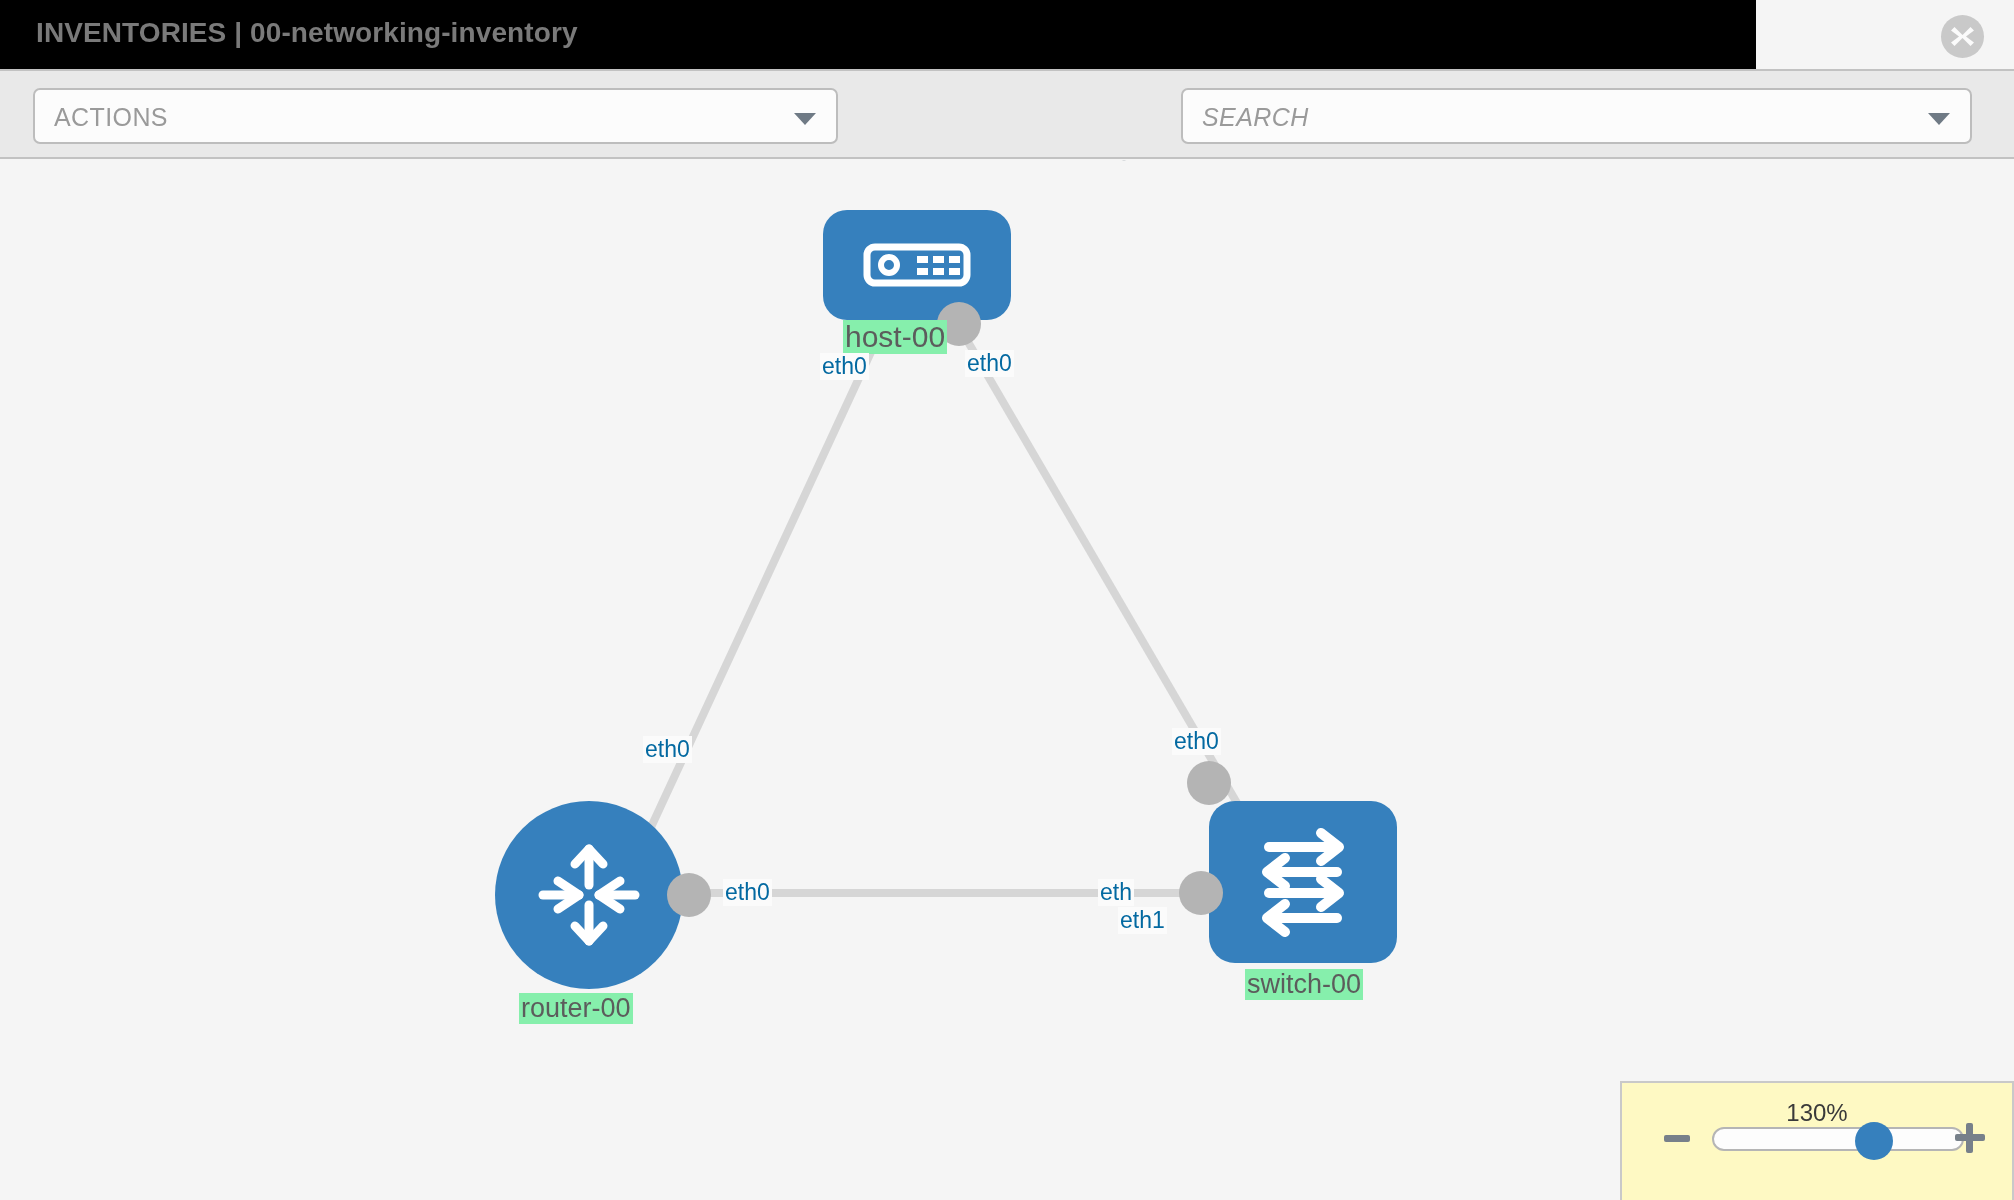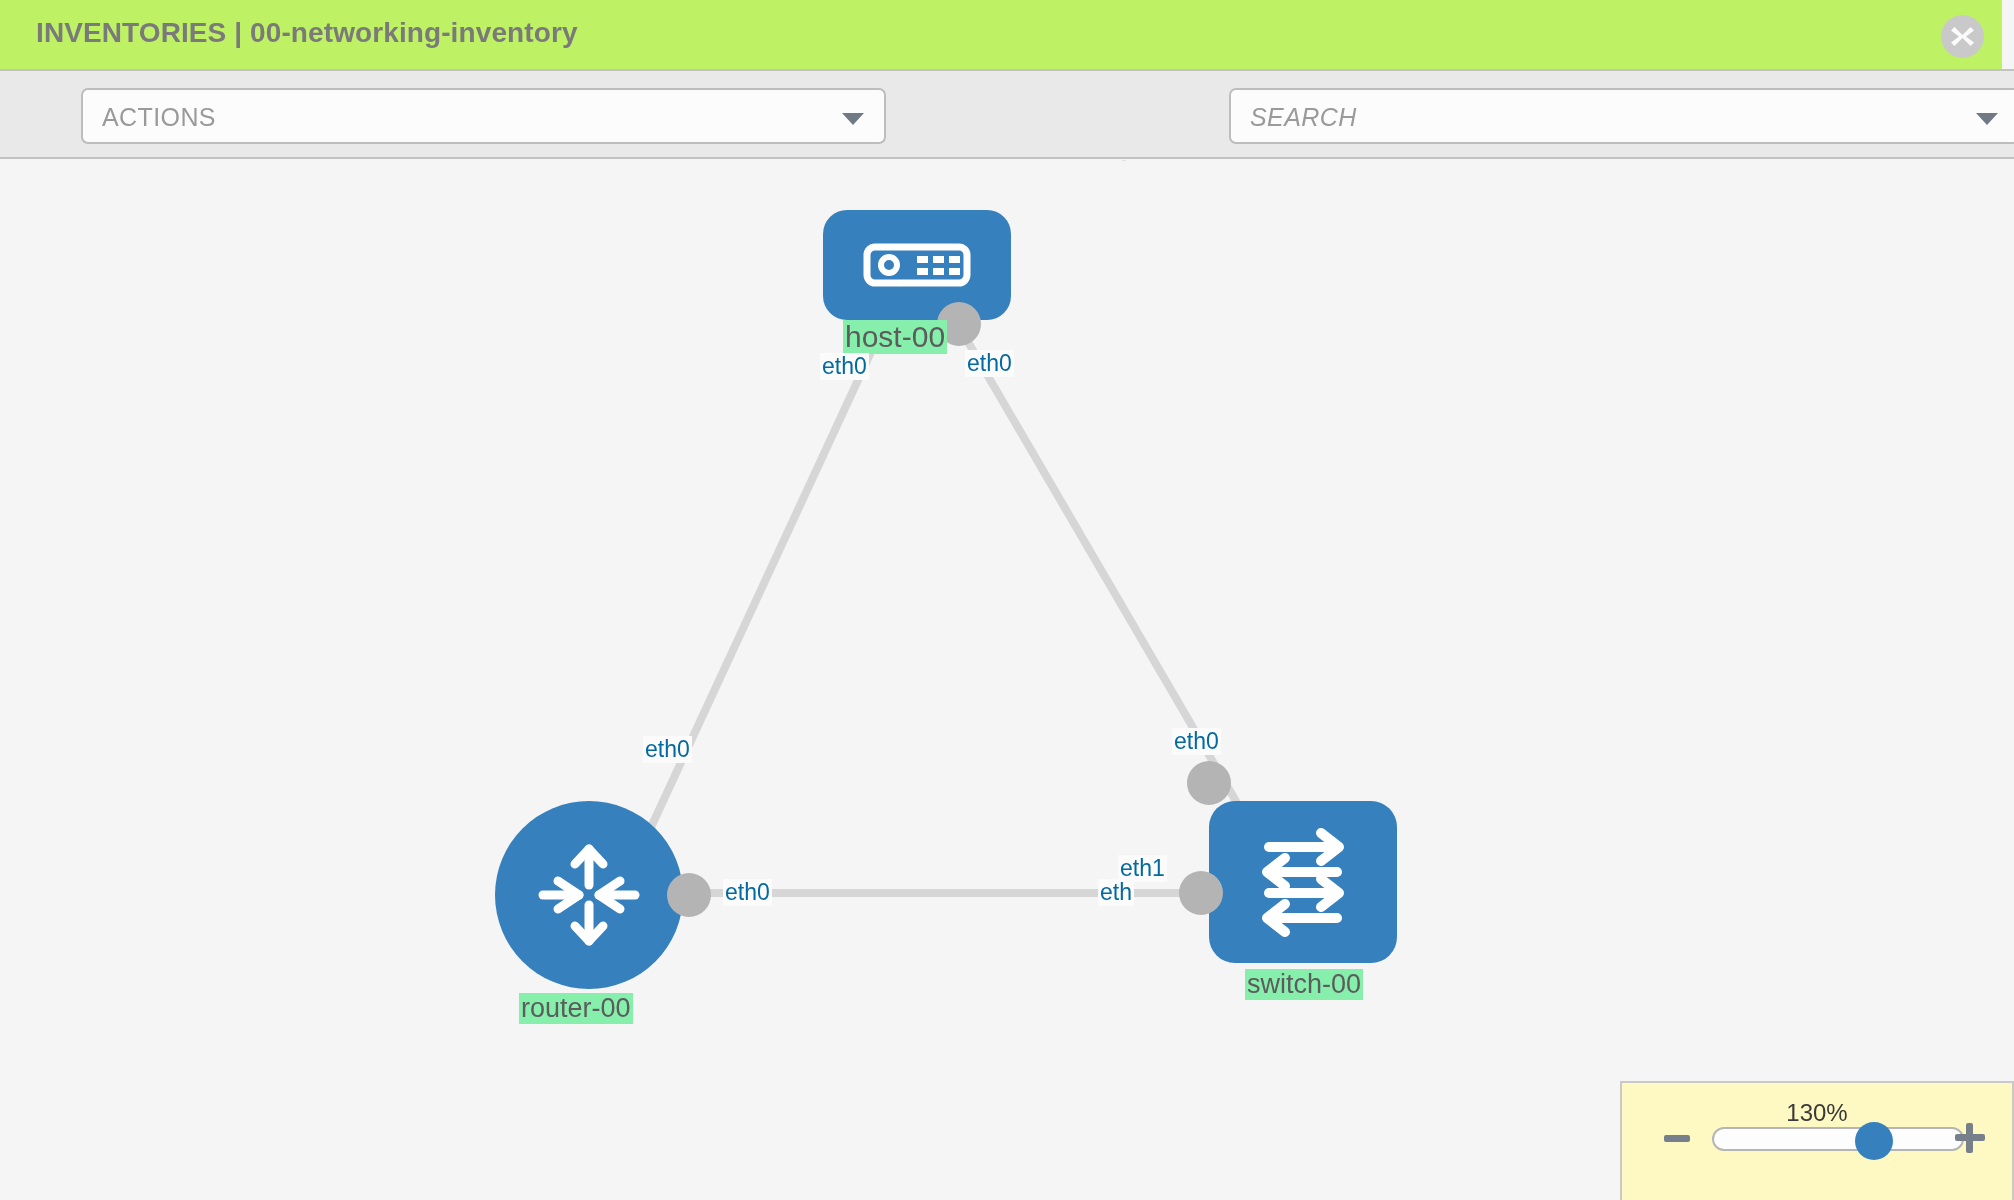--- a/index.html
+++ b/index.html
@@ -5,22 +5,22 @@
   * { box-sizing: border-box; margin: 0; padding: 0; }
   html, body {
     width: 2014px; height: 1200px;
     background: #f5f5f5;
     font-family: "Liberation Sans", sans-serif;
     overflow: hidden;
   }
 
   
   #header {
-    position: absolute; left: 0; top: 0; width: 2002px; height: 69px;
-    background: #bef264;
+    position: absolute; left: 0; top: 0; width: 1756px; height: 69px;
+    background: #000000;
   }
   #page-title {
     position: absolute; left: 36px; top: 17px;
     font-size: 28px; font-weight: bold; color: #7a7a7a;
     letter-spacing: 0.1px; white-space: nowrap;
   }
   #close-btn {
     position: absolute; left: 1941px; top: 15px;
     width: 43px; height: 43px; border-radius: 50%;
     background: #c9c9c9; cursor: pointer;
@@ -32,21 +32,20 @@
     position: absolute; left: 0; top: 69px; width: 2014px; height: 90px;
     background: #e9e9e9;
     border-top: 2px solid #c2c2c2;
     border-bottom: 2px solid #c2c2c2;
   }
   .field {
     position: absolute; top: 17px; height: 56px;
     background: #fcfcfc;
     border: 2px solid #bdbdbd;
     border-radius: 7px;
-    margin-left: 48px;
   }
   #actions-select { left: 33px; width: 805px; }
   #search-select  { left: 1181px; width: 791px; font-style: italic; }
   .field .ph {
     position: absolute; left: 19px; top: 13px;
     font-size: 25px; color: #9a9a9a; letter-spacing: 0.4px;
   }
   .field .caret {
     position: absolute; right: 20px; top: 23px;
     width: 0; height: 0;
@@ -260,21 +259,21 @@
         </g>
       </svg>
     </div>
     <div class="port" style="left:-22px; top:-40px;"></div>
     <div class="port" style="left:-30px; top:70px;"></div>
     <div class="node-label">switch-00</div>
   </div>
 
   <div class="iface" style="left:1172px; top:567px;">eth0</div>
   <div class="iface" style="left:1098px; top:718px;">eth</div>
-  <div class="iface" style="left:1118px; top:694px;">eth1</div>
+  <div class="iface" style="left:1118px; top:746px;">eth1</div>
 </div>
 
 <div id="zoom-panel">
   <div id="zoom-value">130%</div>
   <div id="zoom-minus"></div>
   <div id="zoom-track">
     <div id="zoom-thumb"></div>
   </div>
   <div id="zoom-plus"></div>
 </div>

